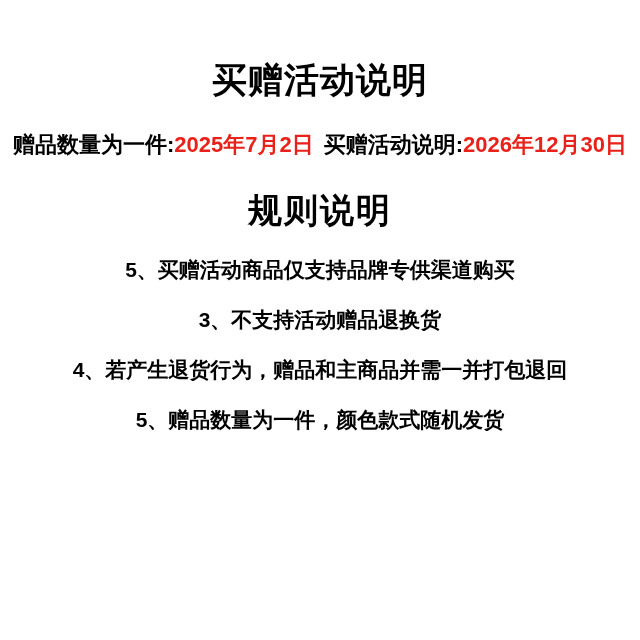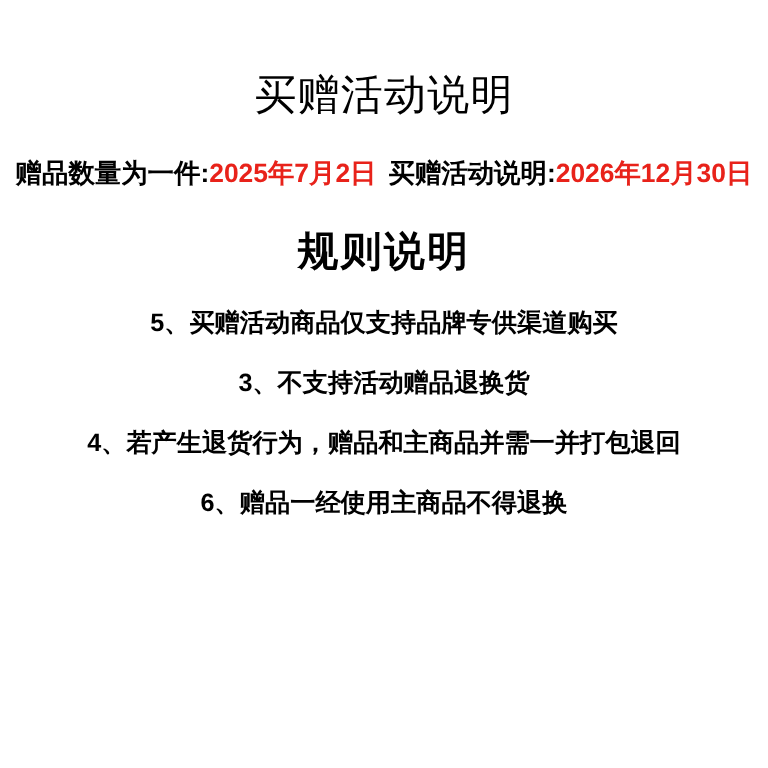--- a/index.html
+++ b/index.html
@@ -17,21 +17,21 @@
   }
   .page {
     width: 640px;
     height: 640px;
     box-sizing: border-box;
     text-align: center;
   }
   .main-title {
     margin: 62px 0 0 0;
     font-size: 35px;
-    font-weight: normal;
+    font-weight: bold;
     line-height: 1;
     letter-spacing: 1px;
   }
   .schedule {
     margin: 37px 8px 0 8px;
     font-size: 22px;
     font-weight: bold;
     line-height: 1;
     white-space: nowrap;
   }
@@ -70,16 +70,16 @@
   <h1 class="main-title">买赠活动说明</h1>
 
   <p class="schedule"><span>赠品数量为一件:</span><span class="date-red">2025年7月2日</span><span class="seg-gap"></span><span>买赠活动说明:</span><span class="date-red">2026年12月30日</span></p>
 
   <h2 class="rules-title">规则说明</h2>
 
   <ol class="rules">
     <li>5、买赠活动商品仅支持品牌专供渠道购买</li>
     <li>3、不支持活动赠品退换货</li>
     <li>4、若产生退货行为，赠品和主商品并需一并打包退回</li>
-    <li>6、赠品一经使用主商品不得退换</li>
+    <li>5、赠品数量为一件，颜色款式随机发货</li>
   </ol>
 
 </div>
 
 </body></html>

